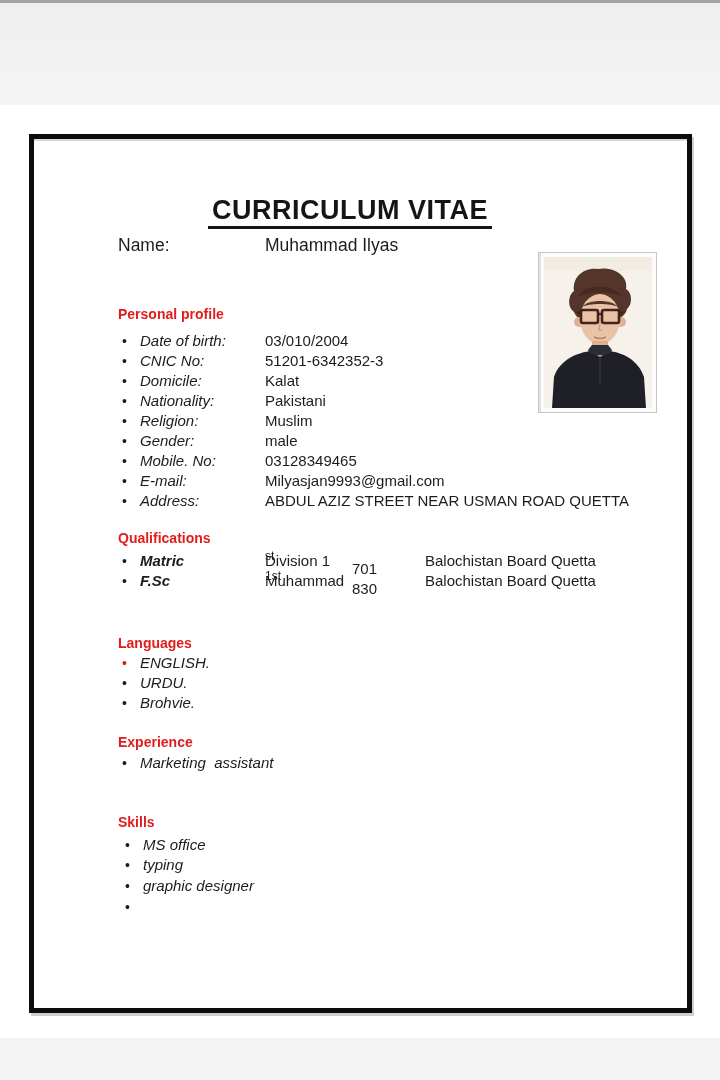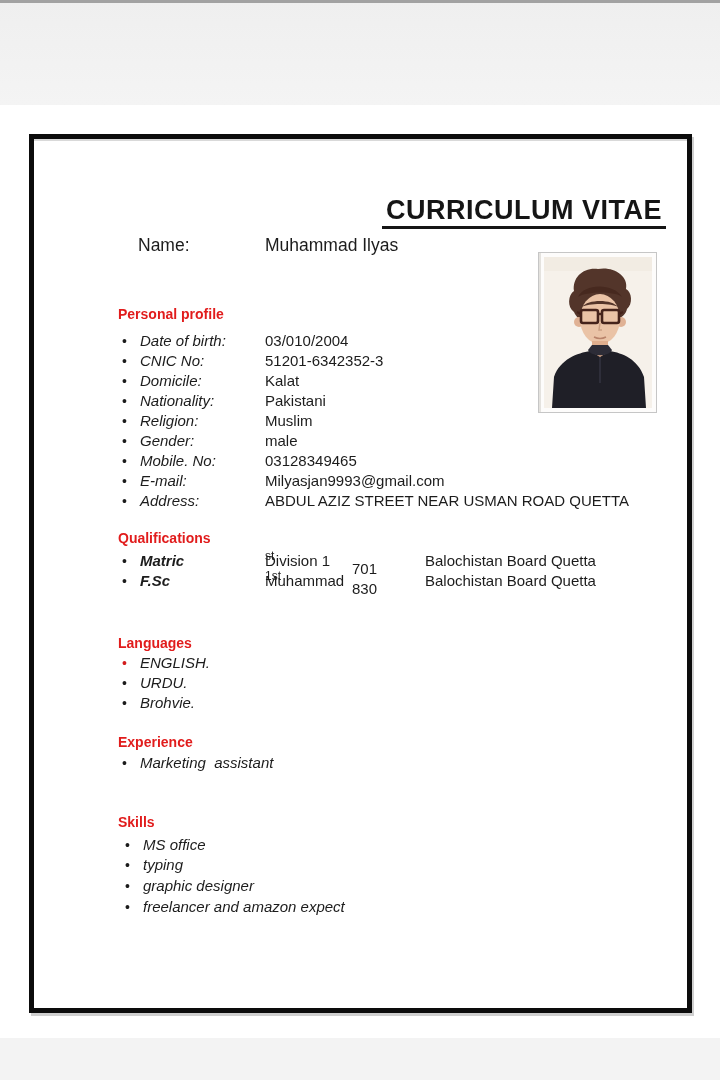--- a/index.html
+++ b/index.html
@@ -11,32 +11,32 @@
   .band { position:absolute; left:0; width:720px; background:linear-gradient(#efefef,#f4f4f4); }
   .band.top { top:0; height:105px; border-top:3px solid #a2a2a2; }
   .band.bottom { top:1038px; height:42px; background:#f3f3f3; }
 
   .page {
     position:absolute; left:29px; top:134px; width:663px; height:879px;
     background:#ffffff; border:5px solid #0c0c0c;
     box-shadow: inset 0 2px 0 #d9d9d9, 2px 3px 0 #cfcfcf;
   }
 
-  .title-wrap { position:absolute; left:0; top:56px; width:632px; text-align:right; }
+  .title-wrap { position:absolute; left:0; top:56px; width:632px; text-align:center; }
   .title {
     display:inline-block; font-size:27px; font-weight:bold; color:#151515;
     letter-spacing:0.5px; border-bottom:3px solid #151515; padding:0 4px 1px 4px;
     line-height:30px;
   }
 
   .row { position:absolute; left:0; width:100%; height:20px; }
   .row span { position:absolute; white-space:pre; }
 
   .info { font-size:17.5px; color:#1c1c1c; height:23px; }
-  .info .lab { left:84px;margin-left:20px; }
+  .info .lab { left:84px; }
   .info .val { left:231px; }
 
   .heading {
     position:absolute; left:84px; font-size:14px; font-weight:bold;
     color:#e11c1c; line-height:19px;
   }
 
   .li { font-size:15px; color:#1c1c1c; line-height:20px; }
   .li .b   { left:88px; font-size:14px; }
   .li .lab { left:106px;font-style:italic; }
@@ -203,17 +203,16 @@
     <div class="row li skill" style="top:716px">
       <span class="b">•</span>
       <span class="lab">typing</span>
     </div>
     <div class="row li skill" style="top:737px">
       <span class="b">•</span>
       <span class="lab">graphic designer</span>
     </div>
     <div class="row li skill" style="top:758px">
       <span class="b">•</span>
-      <span class="lab">freelancer and amazon expect</span>
     </div>
 
   </div>
 </div>
 
 </body></html>

